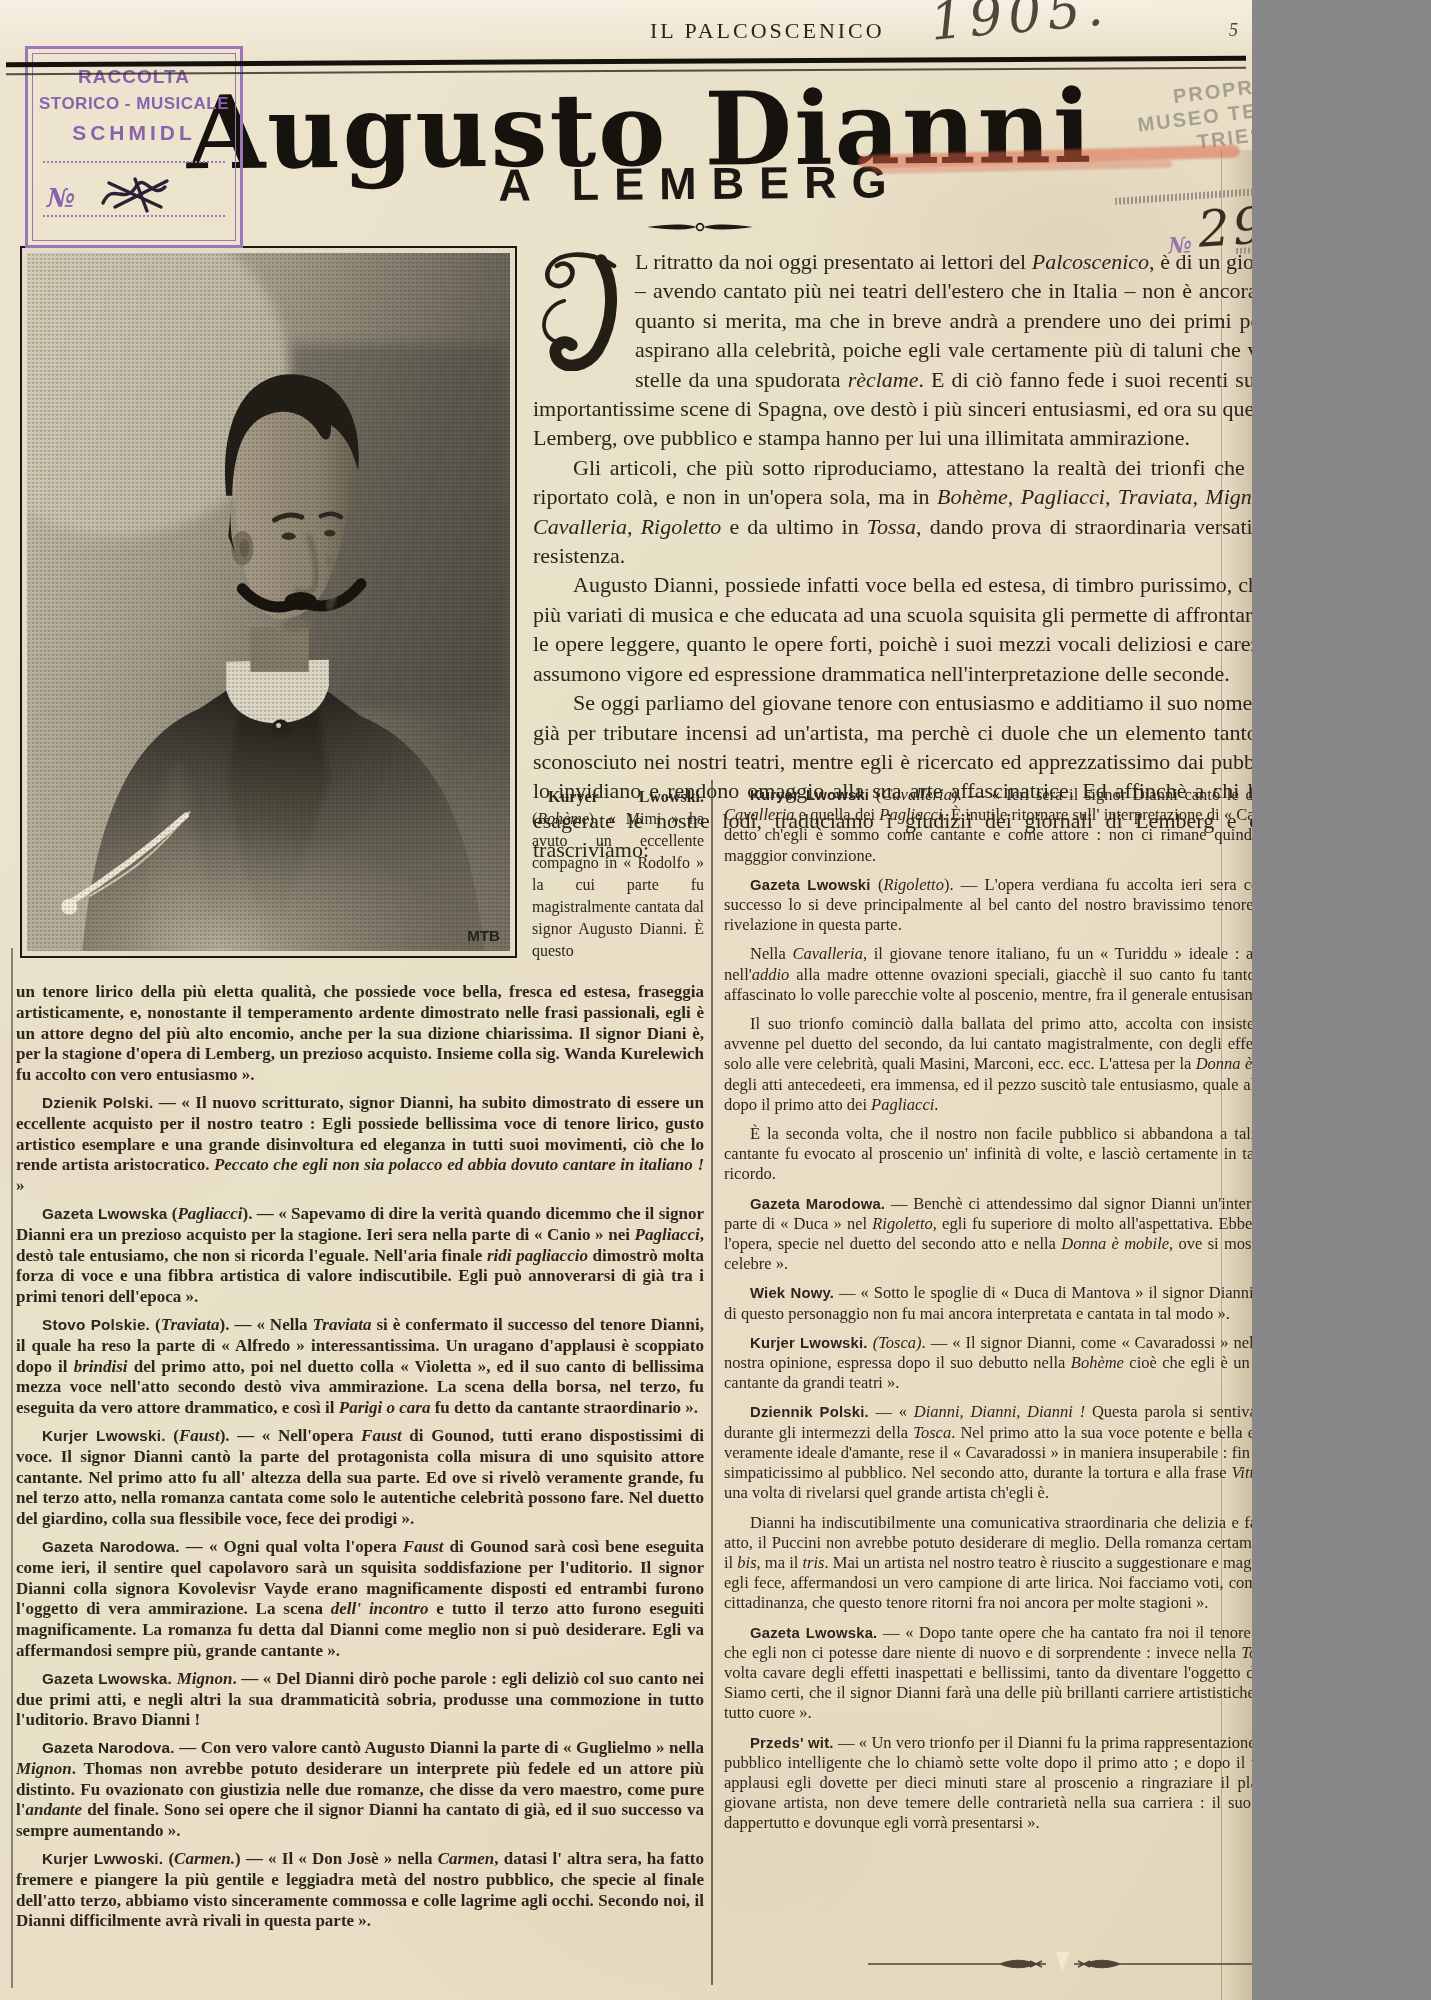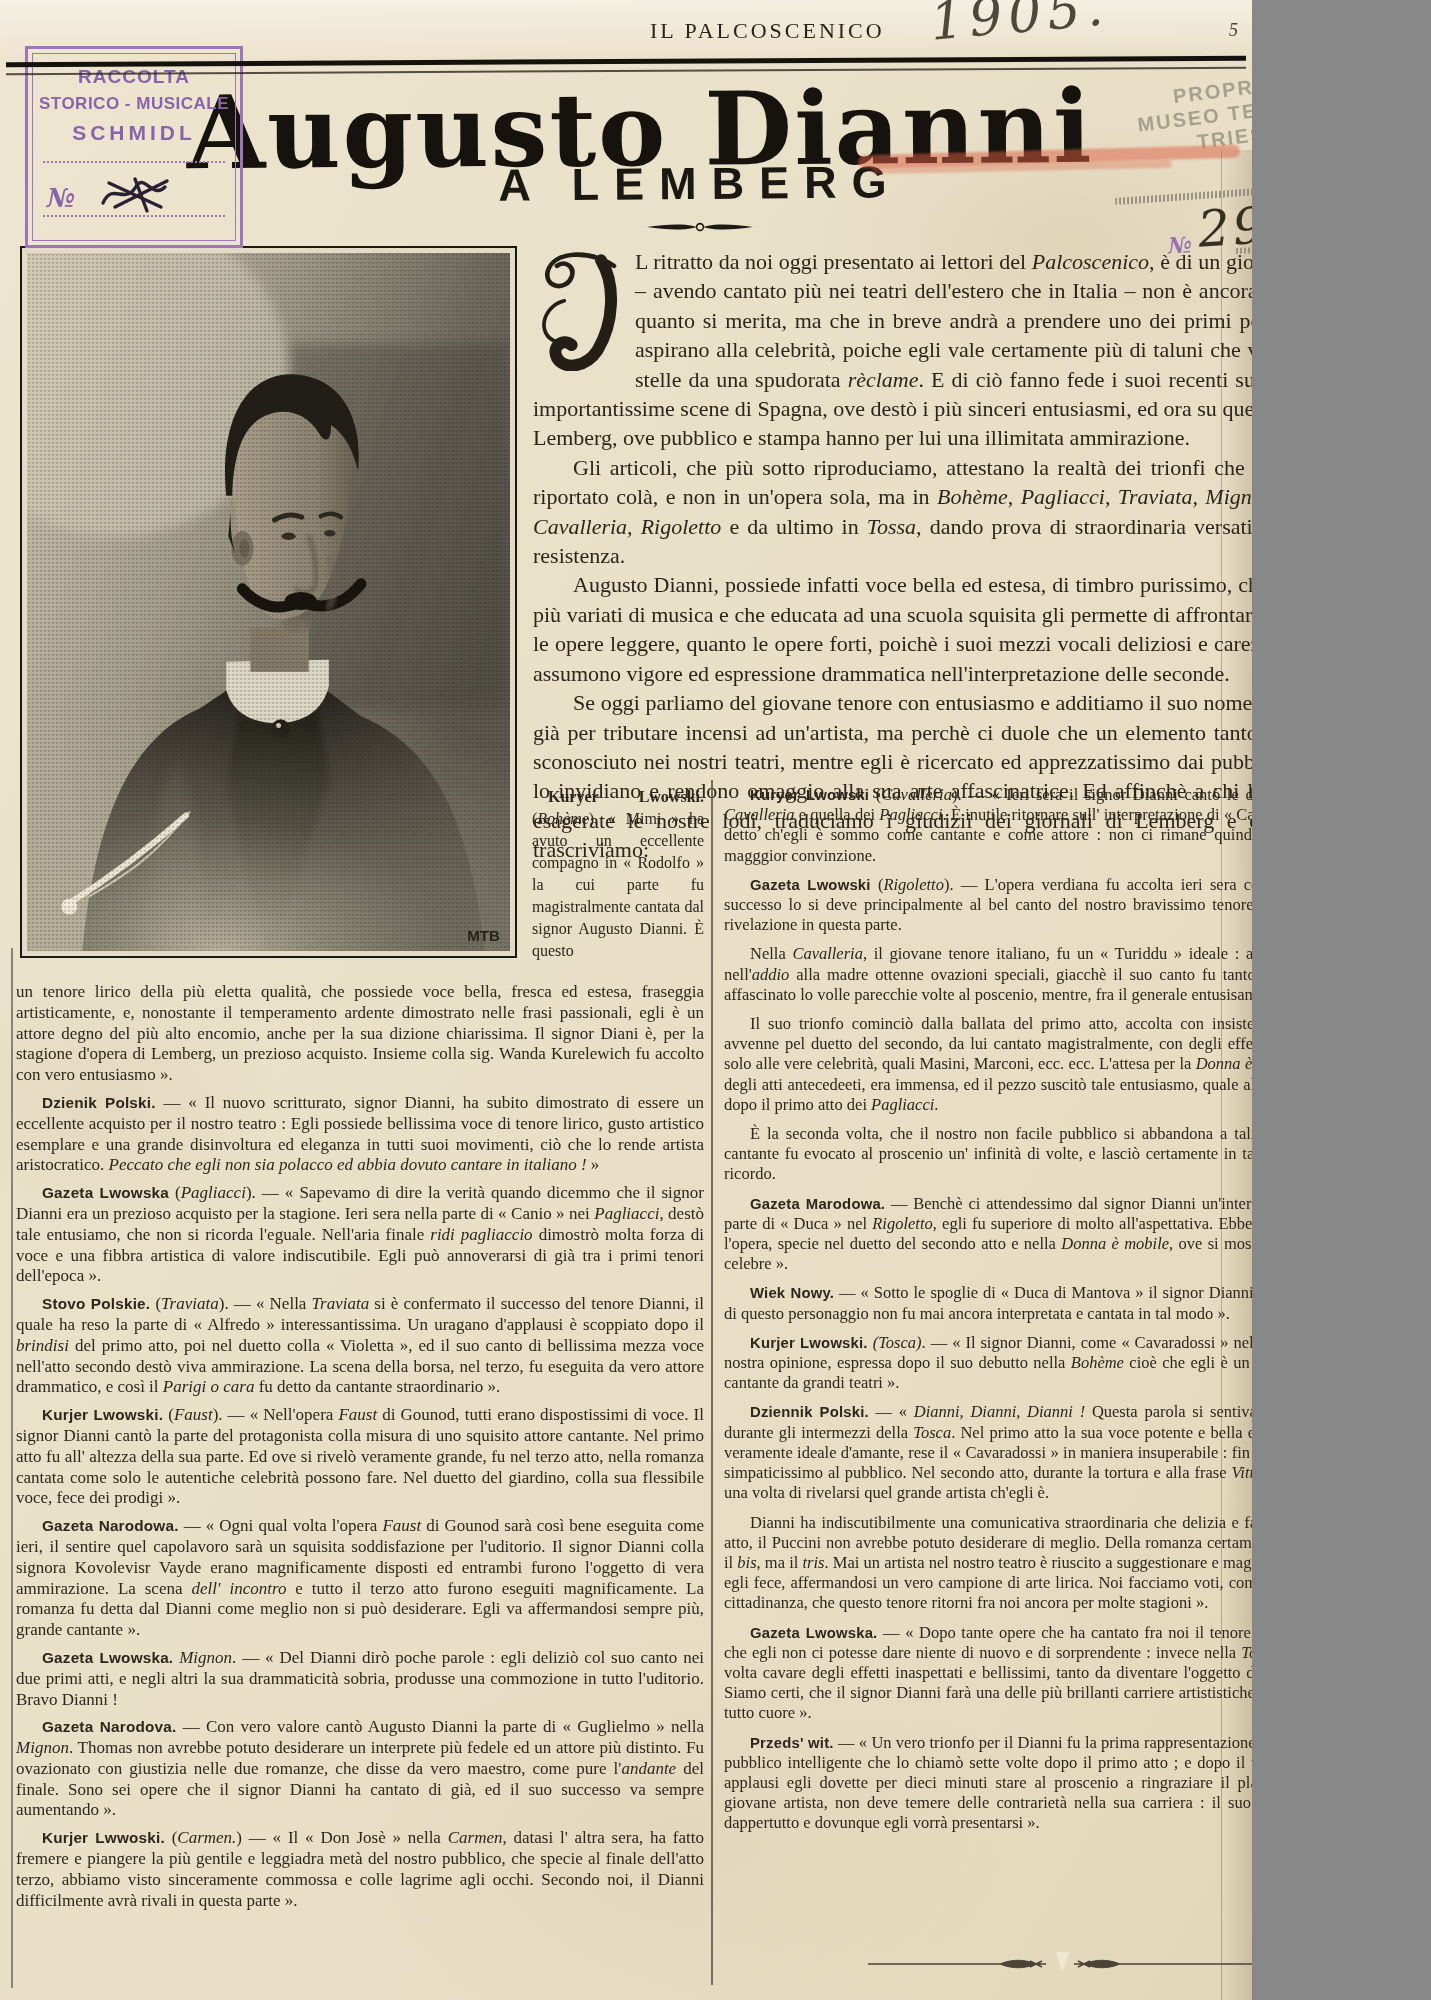--- a/index.html
+++ b/index.html
@@ -86,21 +86,21 @@
   .dropcap{float:left;width:92px;height:122px;margin:2px 10px 0 0;}
   i{font-style:italic;}
   .par b{font-family:"Liberation Sans",sans-serif;font-size:.9em;letter-spacing:.2px;}
 
   
   .col-divider{position:absolute;left:711px;top:780px;width:1.5px;height:1205px;background:#4d463a;opacity:.75;}
   .narrow-col{position:absolute;left:532px;top:786px;width:172px;height:196px;overflow:hidden;
     font-size:16px;line-height:22px;text-align:justify;}
   .narrow-col p{margin:0;text-indent:16px;}
   .left-col{position:absolute;left:16px;top:982px;width:688px;height:1013px;overflow:hidden;
-    font-size:17px;line-height:20.8px;text-align:justify;}
+    font-size:17px;line-height:20.8px;text-align:justify;font-weight:bold;}
   .right-col{position:absolute;left:724px;top:785px;width:702px;height:1175px;overflow:hidden;
     font-size:16.5px;line-height:20.2px;text-align:justify;}
   .par{margin:0 0 7px 0;text-indent:26px;}
   .right-col .par{margin-bottom:9px;}
   .noindent{text-indent:0;}
   .end-ornament{position:absolute;left:860px;top:1952px;}
 </style>
 </head>
 <body>
 

